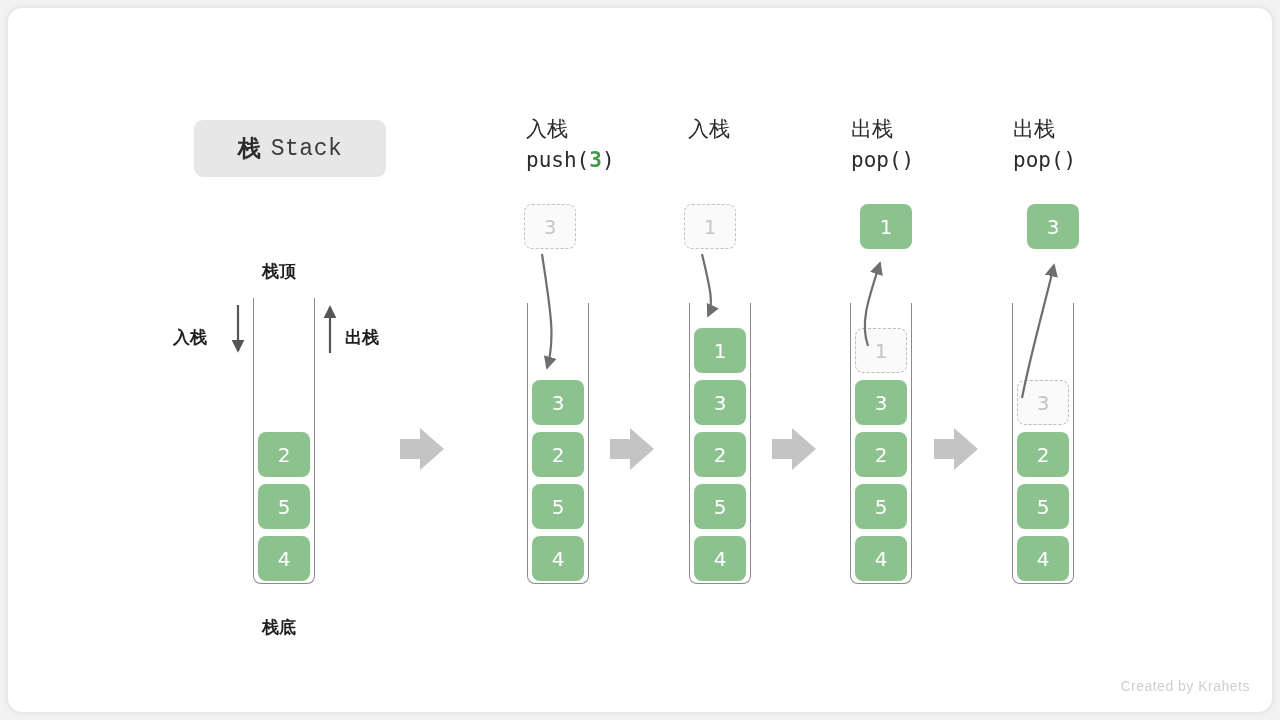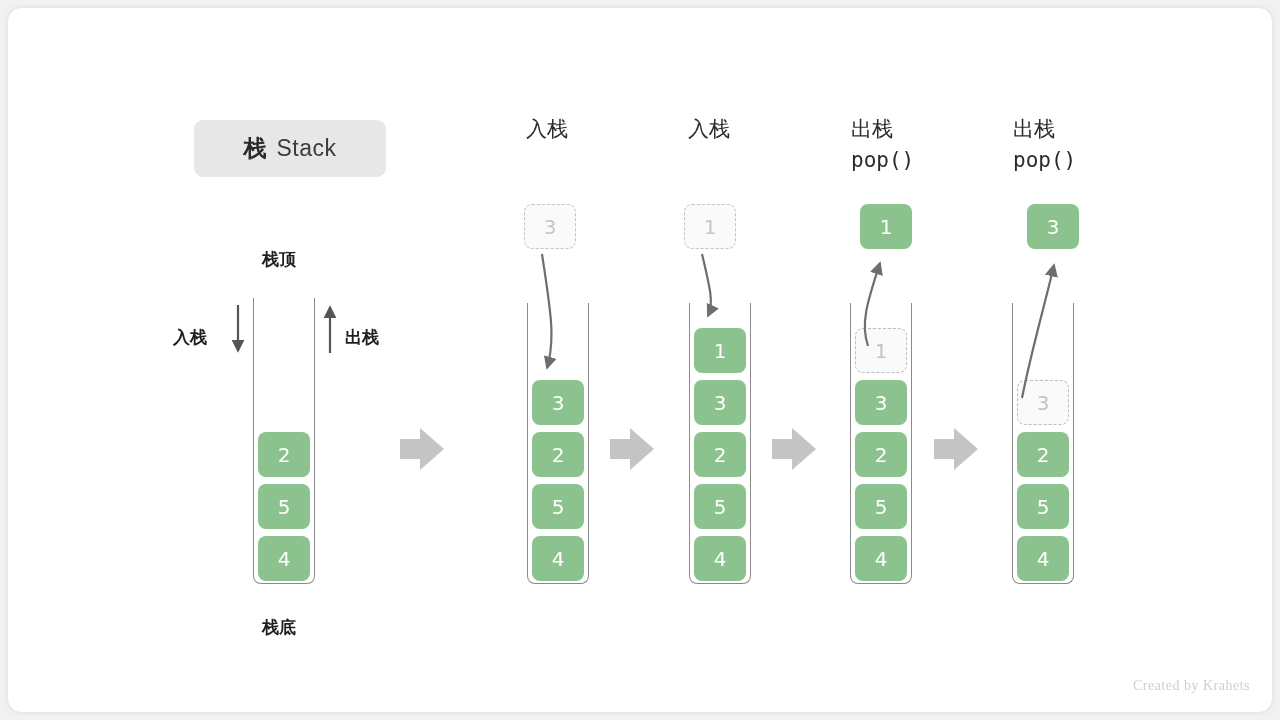--- a/index.html
+++ b/index.html
@@ -48,21 +48,21 @@
     align-items: center;
     justify-content: center;
   }
   #title-chip .t-cn {
     font-size: 23px;
     font-weight: bold;
     color: #2b2b2b;
     letter-spacing: 1px;
   }
   #title-chip .t-en {
-    font-family: Liberation Sans, sans-serif;
+    font-family: Liberation Mono, monospace;
     font-size: 23px;
     color: #3c3c3c;
     margin-left: 9px;
     letter-spacing: 0.5px;
   }
 
   
   .cn-label {
     position: absolute;
     font-size: 17px;
@@ -171,45 +171,46 @@
     width: 1264px;
     height: 704px;
     pointer-events: none;
   }
 
   
   #footer {
     position: absolute;
     right: 22px;
     bottom: 18px;
-    font-family: Liberation Serif, serif;
+    font-family: Liberation Sans, sans-serif;
     font-size: 14px;
     color: #cfcfcf;
     letter-spacing: 0.5px;
   }
 </style>
 </head>
 <body>
 
 <div id="canvas">
   <div id="card">
 
     <div id="title-chip">
       <span class="t-cn">栈</span>
       <span class="t-en">Stack</span>
     </div>
 
-    <div class="cn-label" style="left:254px; top:240px;">栈顶</div>
+    <div class="cn-label" style="left:254px; top:252px;">栈顶</div>
     <div class="cn-label" style="left:254px; top:608px;">栈底</div>
 
     <div class="cn-label" style="left:165px; top:318px;">入栈</div>
     <div class="cn-label" style="left:337px; top:318px;">出栈</div>
 
     <div class="step-header" style="left:518px;">
       <div class="op-cn">入栈</div>
+      <div class="op-code"><span>push(</span><span class="arg">3</span><span>)</span></div>
     </div>
 
     <div class="step-header" style="left:680px;">
       <div class="op-cn">入栈</div>
     </div>
 
     <div class="step-header" style="left:843px;">
       <div class="op-cn">出栈</div>
       <div class="op-code"><span>pop(</span><span class="arg"></span><span>)</span></div>
     </div>

